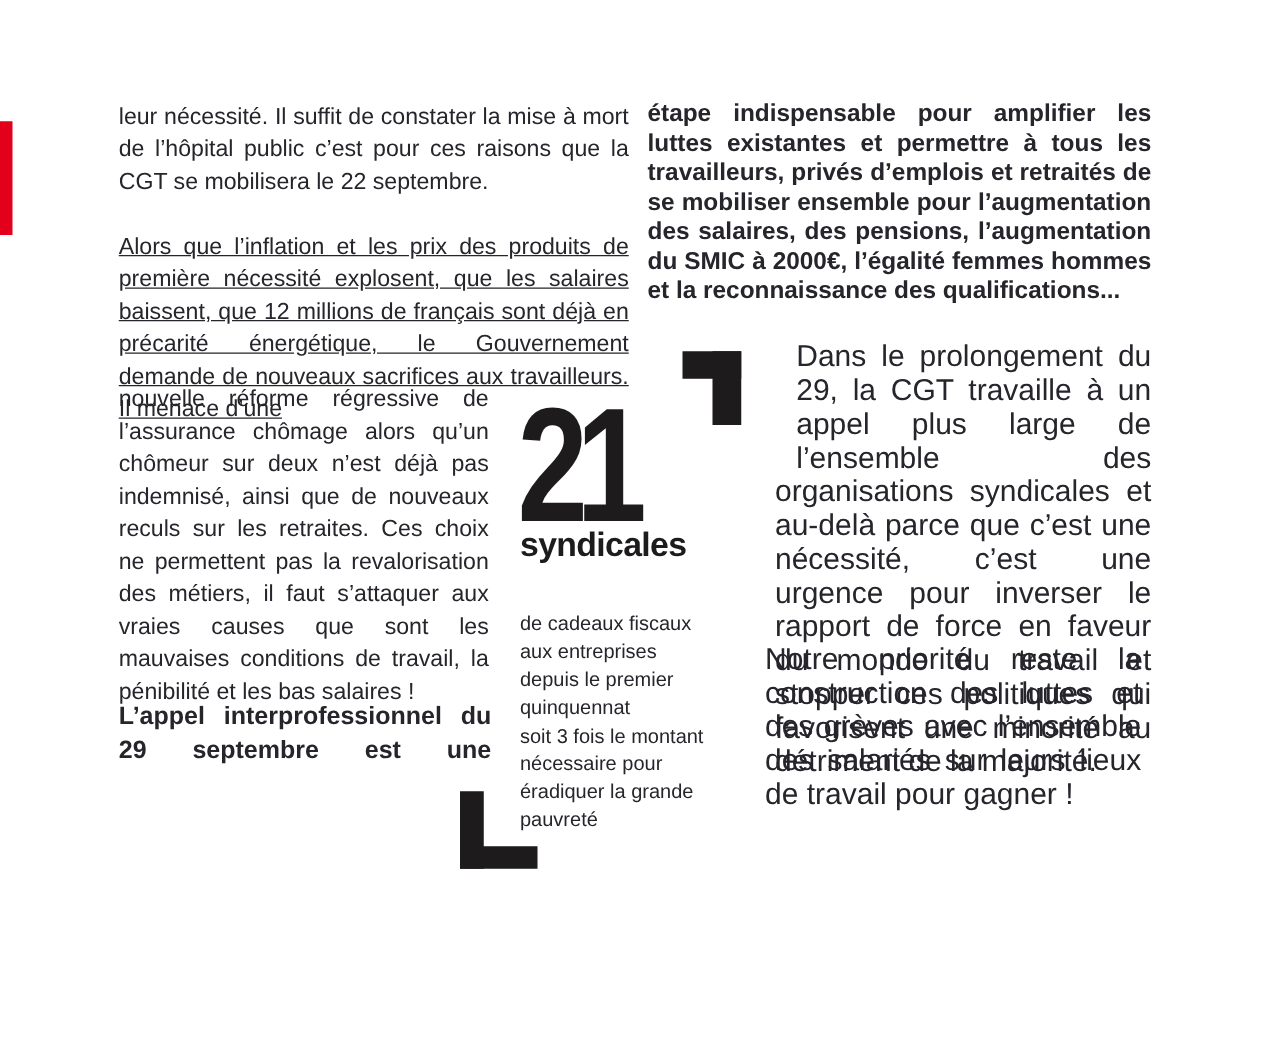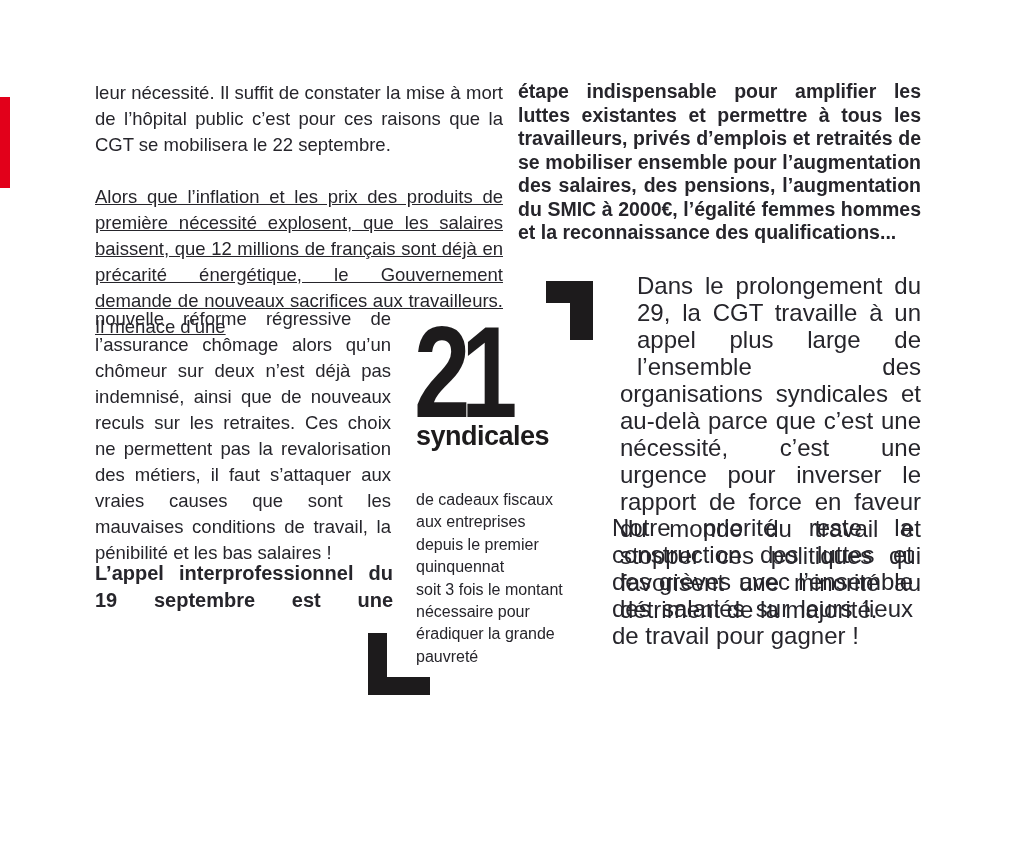--- a/index.html
+++ b/index.html
@@ -66,21 +66,21 @@
 <div id="page">
 
   <div class="edge-stripe" style="background:#e2001a;"></div>
 
   <div class="txt body-l" style="left:95px;top:80px;width:408px;">leur nécessité. Il suffit de constater la mise à mort de l’hôpital public c’est pour ces raisons que la CGT se mobilisera le 22 septembre.</div>
 
   <div class="txt body-l" style="left:95px;top:184px;width:408px;text-decoration:underline;">Alors que l’inflation et les prix des produits de première nécessité explosent, que les salaires baissent, que 12 millions de français sont déjà en précarité énergétique, le Gouvernement demande de nouveaux sacrifices aux travailleurs. Il menace d’une</div>
 
   <div class="txt body-l" style="left:95px;top:306px;width:296px;">nouvelle réforme régressive de l’assurance chômage alors qu’un chômeur sur deux n’est déjà pas indemnisé, ainsi que de nouveaux reculs sur les retraites. Ces choix ne permettent pas la revalorisation des métiers, il faut s’attaquer aux vraies causes que sont les mauvaises conditions de travail, la pénibilité et les bas salaires !</div>
 
-  <div class="txt bold justify-all" style="left:95px;top:560px;width:298px;font-size:20px;line-height:27px;">L’appel interprofessionnel du 19 septembre est une</div>
+  <div class="txt bold justify-all" style="left:95px;top:560px;width:298px;font-size:20px;line-height:27px;">L’appel interprofessionnel du 29 septembre est une</div>
 
   <div class="txt bold" style="left:518px;top:80px;width:403px;font-size:19.5px;line-height:23.5px;">étape indispensable pour amplifier les luttes existantes et permettre à tous les travailleurs, privés d’emplois et retraités de se mobiliser ensemble pour l’augmentation des salaires, des pensions, l’augmentation du SMIC à 2000€, l’égalité femmes hommes et la reconnaissance des qualifications...</div>
 
   <div class="txt body-r" style="left:620px;top:272px;width:301px;">
     <div class="indent-spacer"></div><span>Dans le prolongement du 29, la CGT travaille à un appel plus large de l’ensemble des organisations syndicales et au-delà parce que c’est une nécessité, c’est une urgence pour inverser le rapport de force en faveur du monde du travail et stopper ces politiques qui favorisent une minorité au détriment de la majorité.</span>
   </div>
 
   <div class="txt body-r" style="left:612px;top:514px;width:301px;">Notre priorité reste la construction des luttes et des grèves avec l’ensemble des salariés sur leurs lieux de travail pour gagner !</div>
 
   <div class="bracket-tr"></div>

